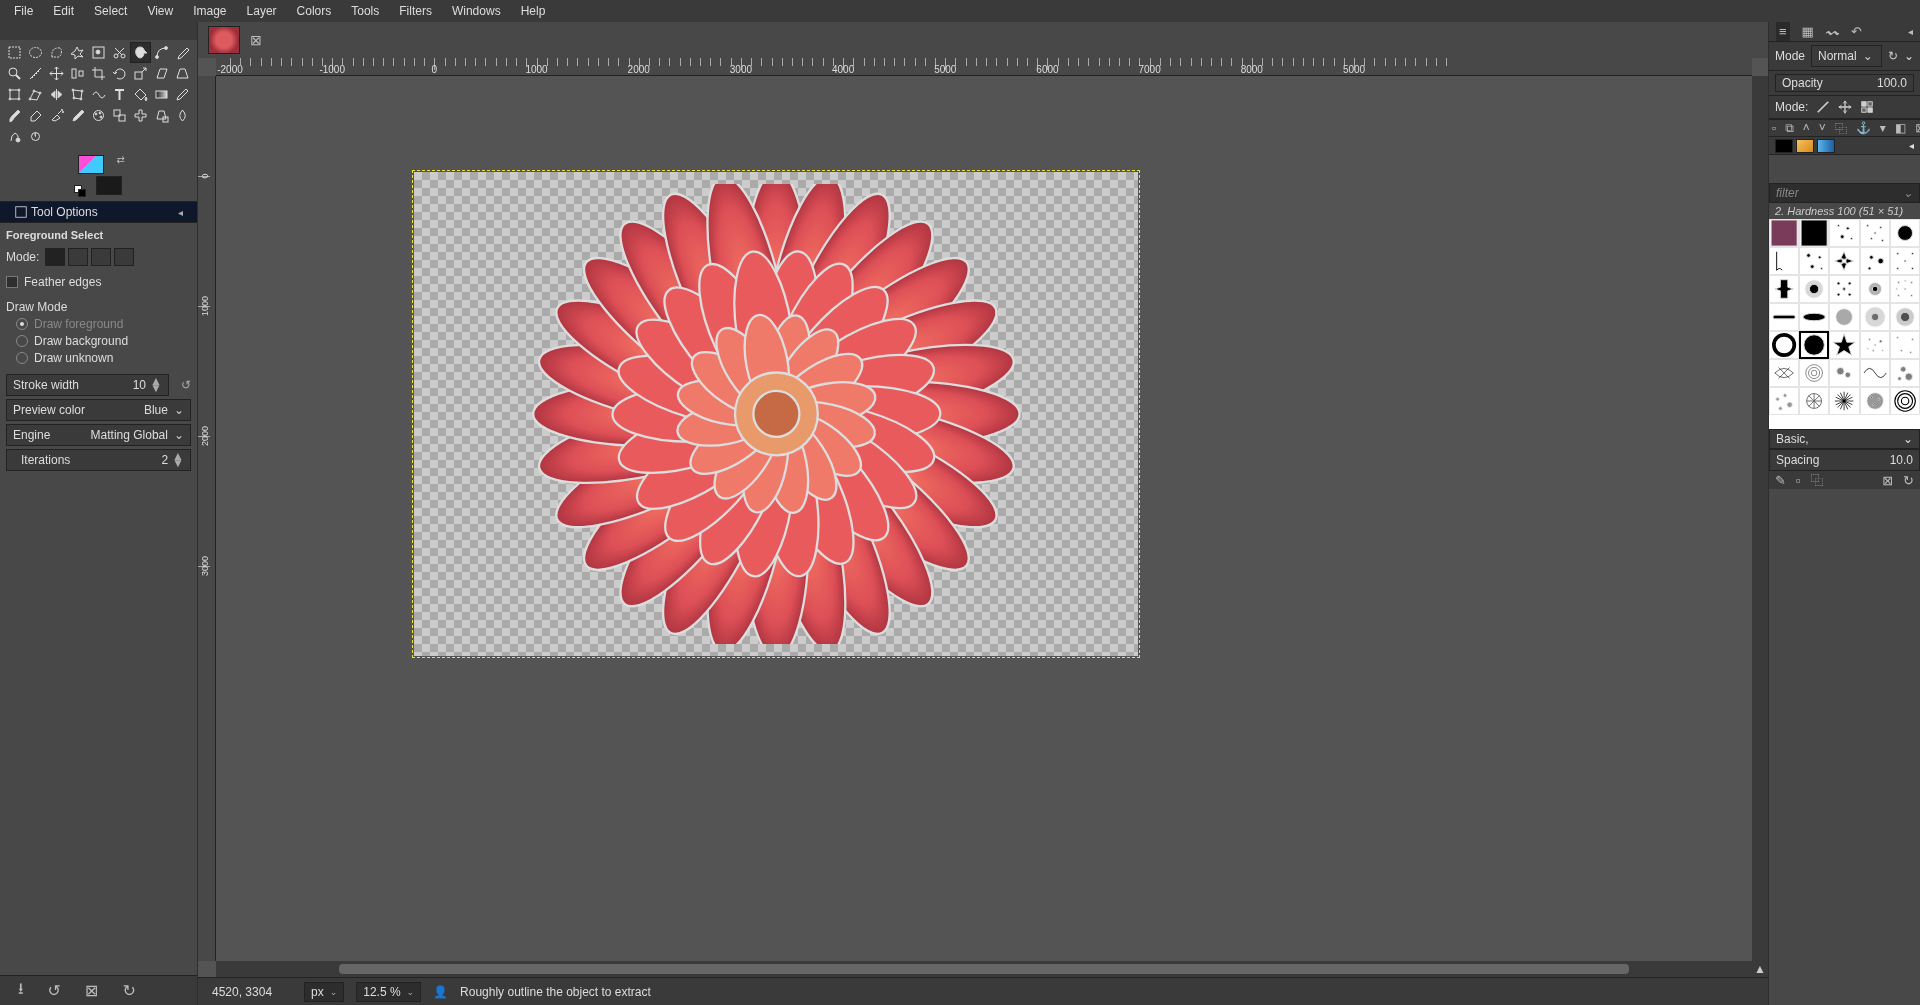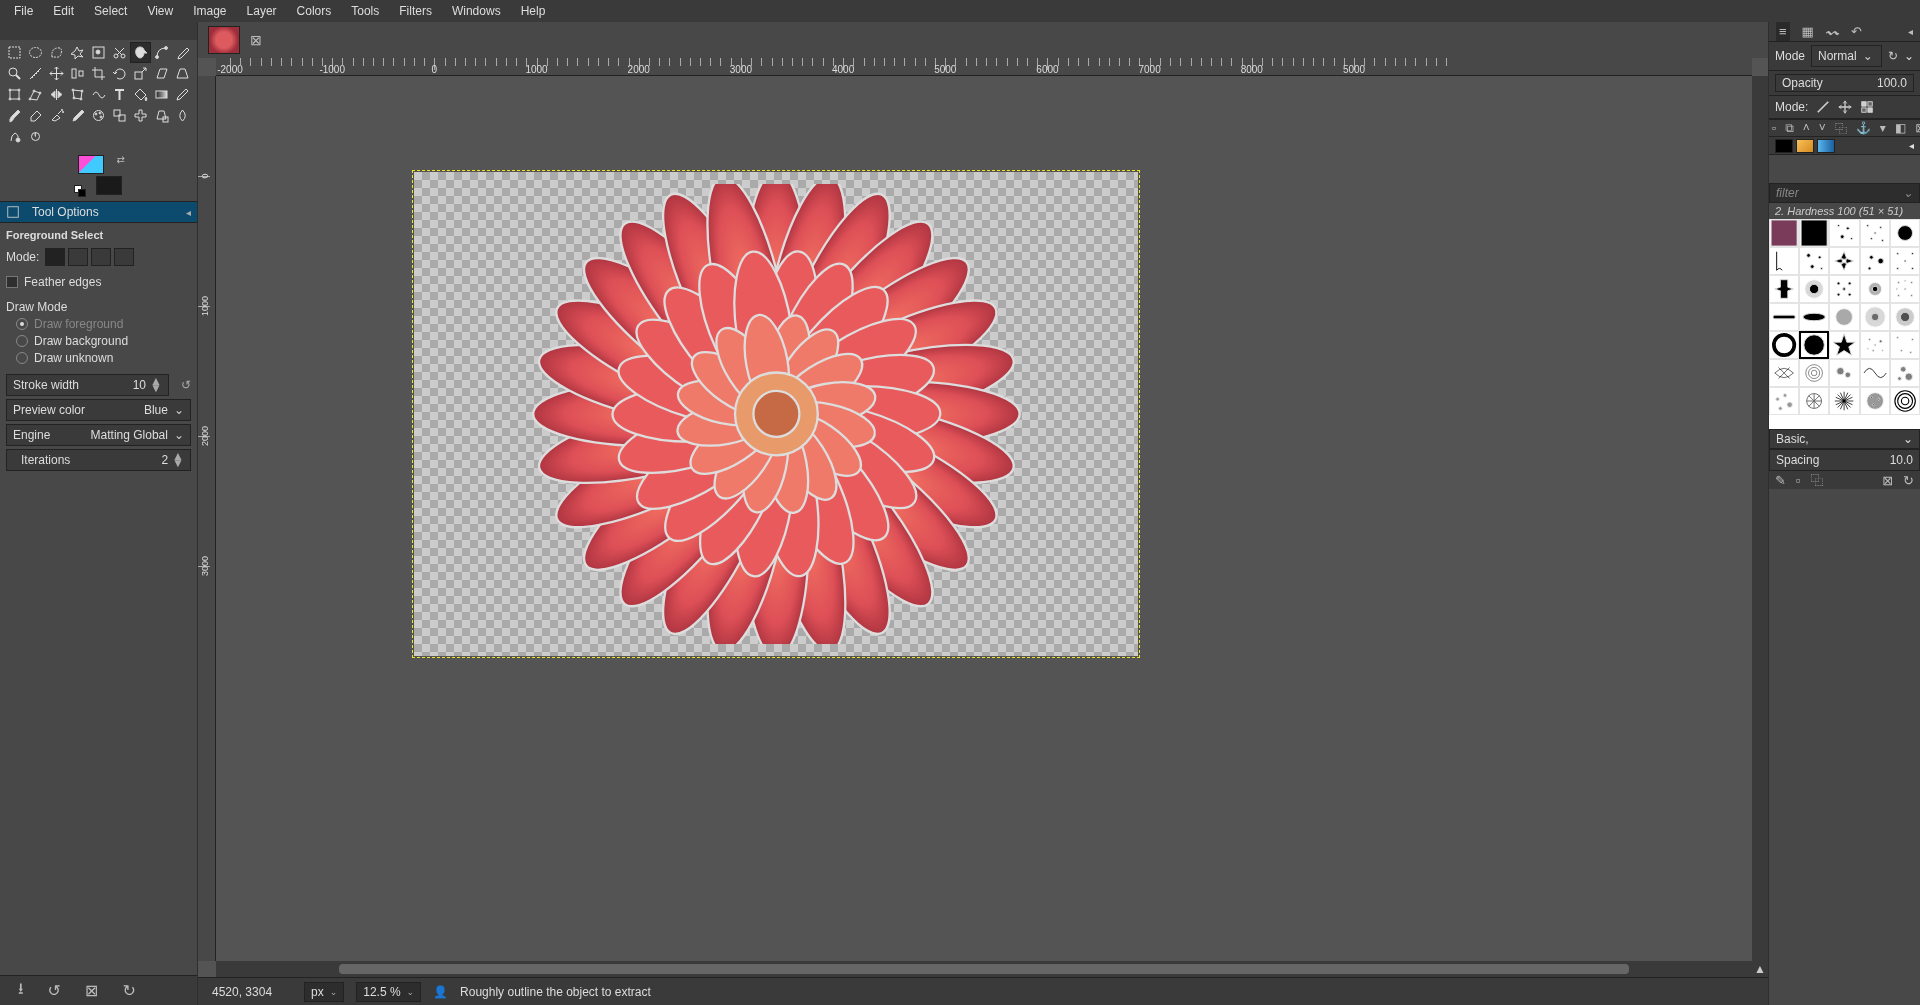--- a/index.html
+++ b/index.html
@@ -19,21 +19,21 @@
 
 .fgbg { position: relative; width: 44px; height: 40px; margin: 6px auto 6px 78px; }
 .fgbg .swatch { position: absolute; width: 26px; height: 19px; border: 1px solid #222; }
 .fgbg .fg { left: 0; top: 0; background: linear-gradient(135deg, #ff4fd8 40%, #40caff 40%); z-index: 2; }
 .fgbg .bg { right: 0; bottom: 0; background: #1a1a1a; }
 .fgbg .mini { position: absolute; left: -4px; bottom: -2px; width: 12px; height: 12px; }
 .fgbg .mini .s1 { position: absolute; width: 8px; height: 8px; background: #fff; border:1px solid #222; left:0; top:0;}
 .fgbg .mini .s2 { position: absolute; width: 8px; height: 8px; background: #000; border:1px solid #222; right:0; bottom:0;}
 .fgbg .swap { position: absolute; right: -3px; top: -1px; font-size: 10px; color: #bbb; }
 
-.tool-opts-head { background: #0c4a6e; padding: 3px 6px; display: flex; align-items: center; gap: 12px; border-top: 1px solid #222; border-bottom: 1px solid #222; }
+.tool-opts-head { background: #0f172a; padding: 3px 14px; display: flex; align-items: center; gap: 3px; border-top: 1px solid #222; border-bottom: 1px solid #222; }
 .tool-opts-head .icon { width: 14px; height: 14px; }
 .tool-opts-head .expand { margin-left: auto; font-size: 10px; color: #aaa; }
 .tool-opts { flex: 1; padding: 2px 6px; display: flex; flex-direction: column; gap: 3px; overflow: auto; }
 .tool-opts .title { font-weight: bold; padding: 4px 0; font-size: 11px; }
 .row { display: flex; align-items: center; gap: 6px; }
 .mode-btns { display: flex; gap: 3px; }
 .mode-btns .mb { width: 20px; height: 18px; background: #3a3a3a; border: 1px solid #222; }
 .mode-btns .mb.active { background: #222; }
 .chk { width: 12px; height: 12px; border: 1px solid #777; background: #2f2f2f; display: inline-block; }
 .radio { width: 12px; height: 12px; border-radius: 50%; border: 1px solid #888; display: inline-block; position: relative; }

